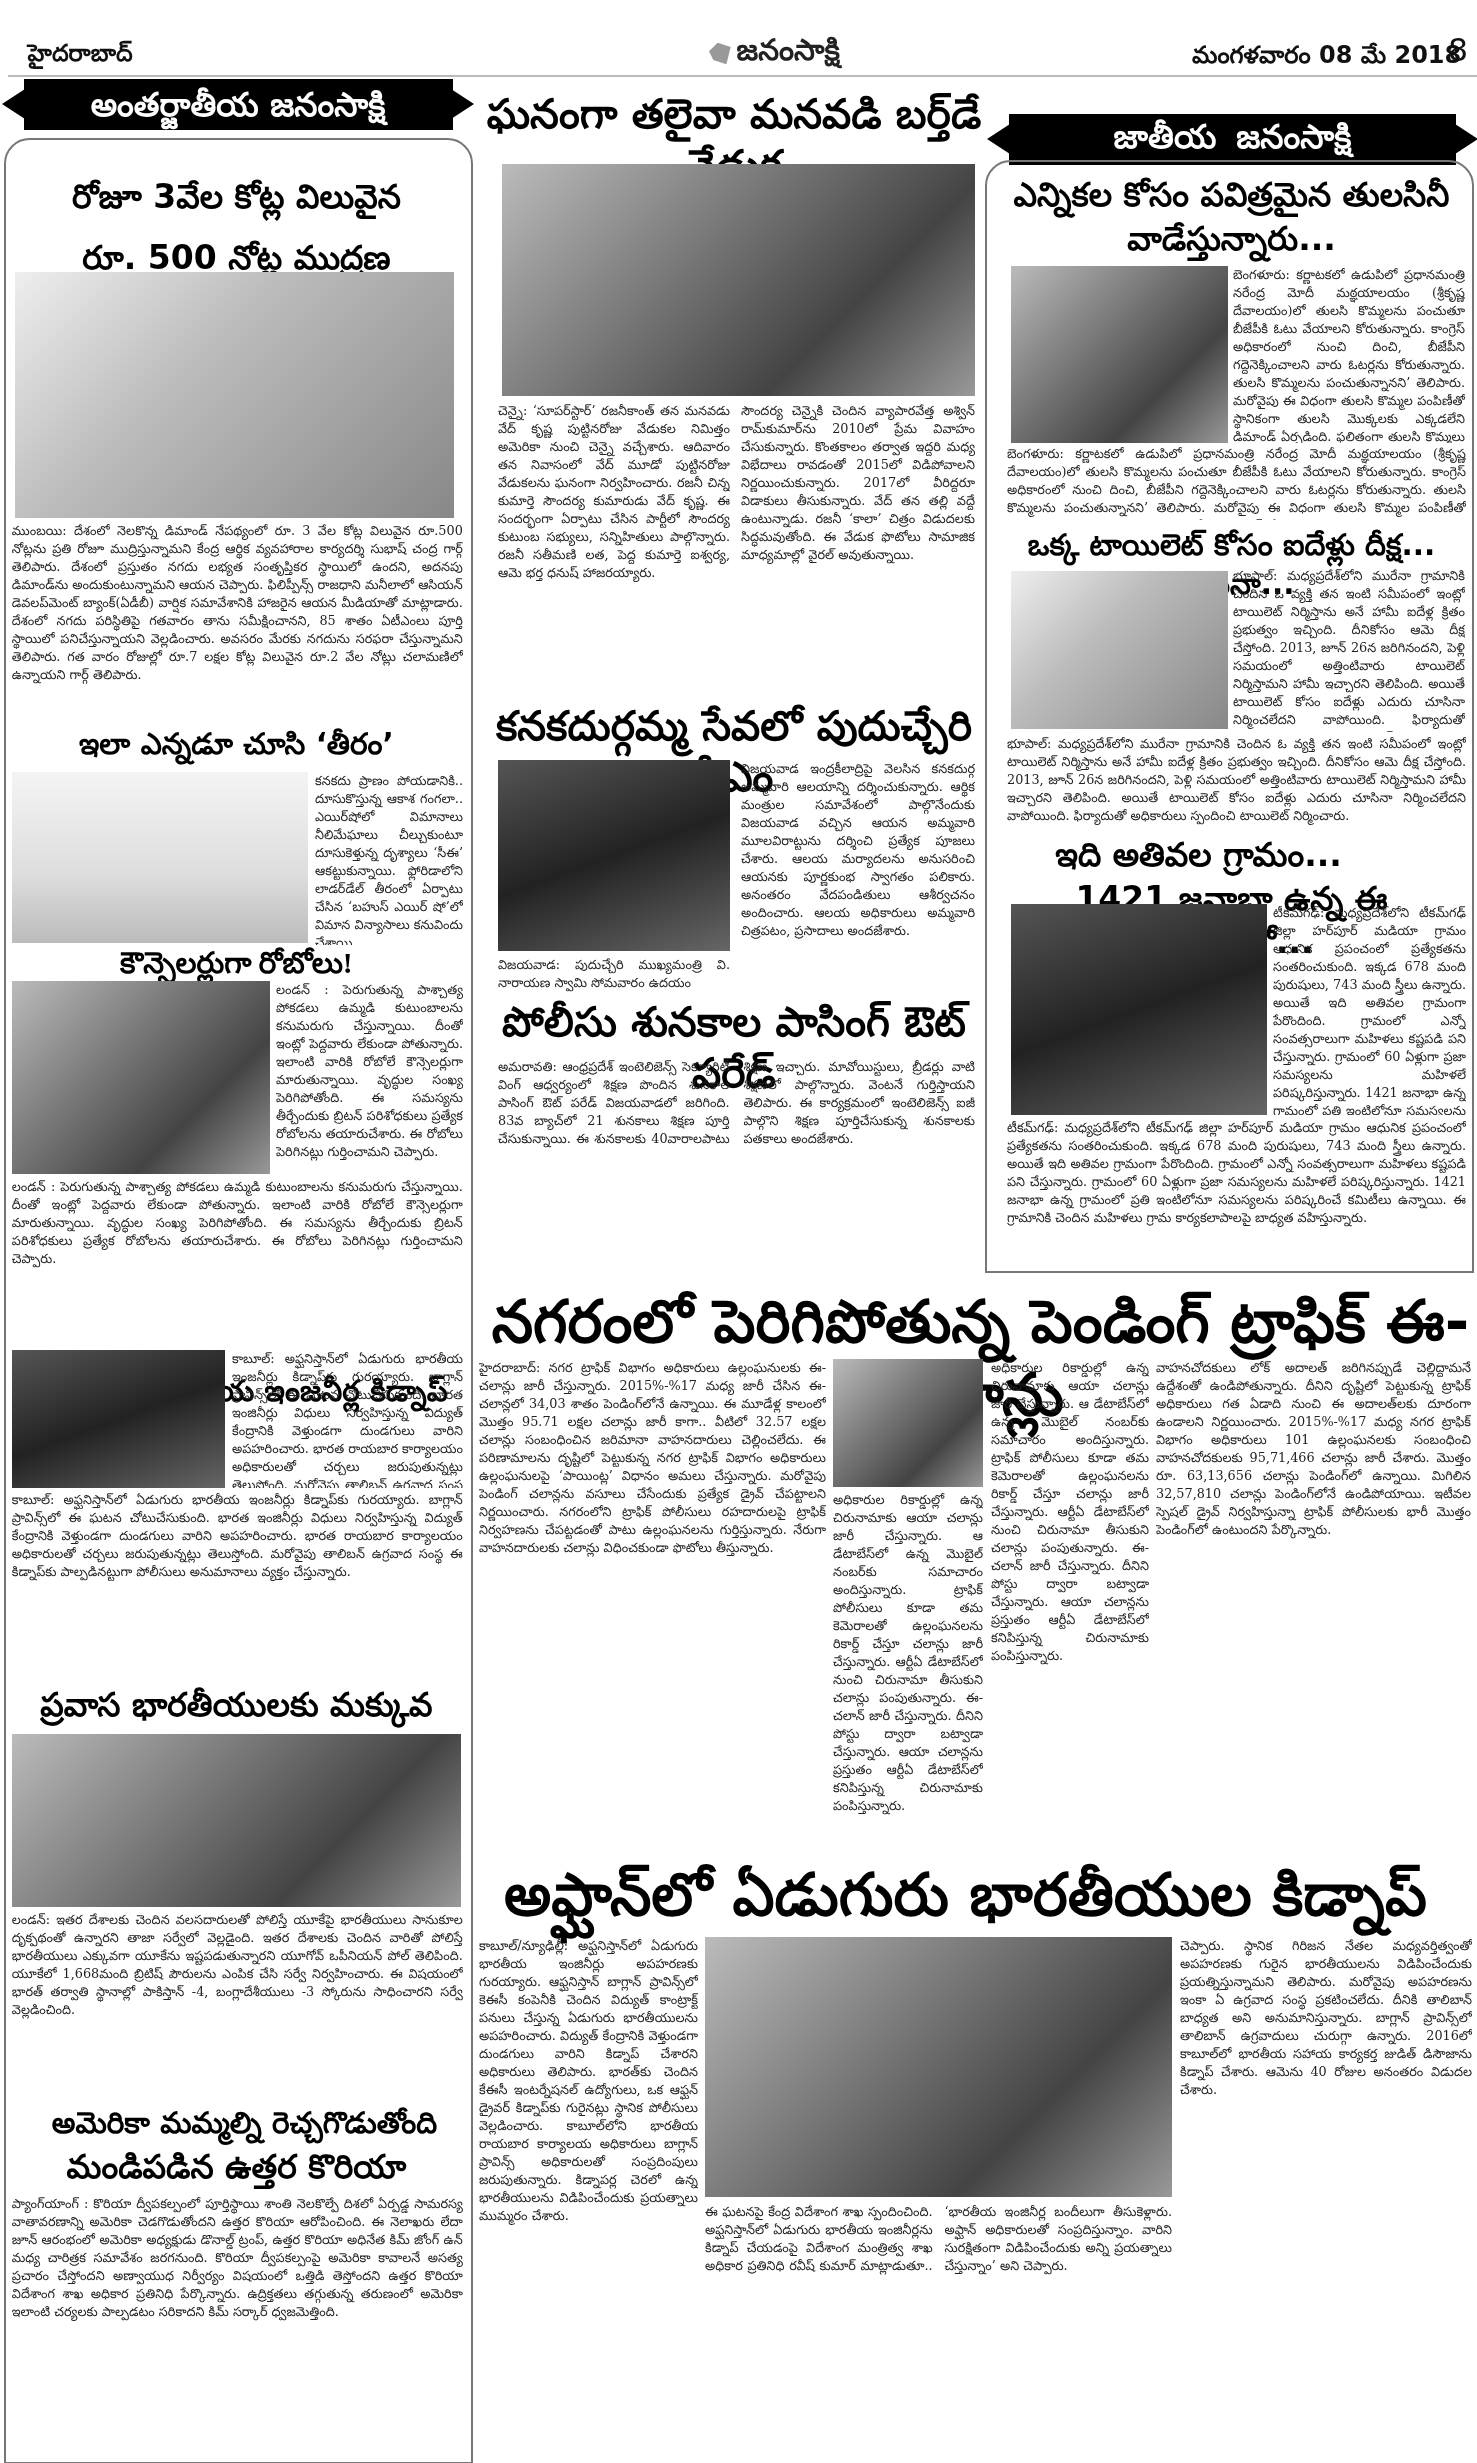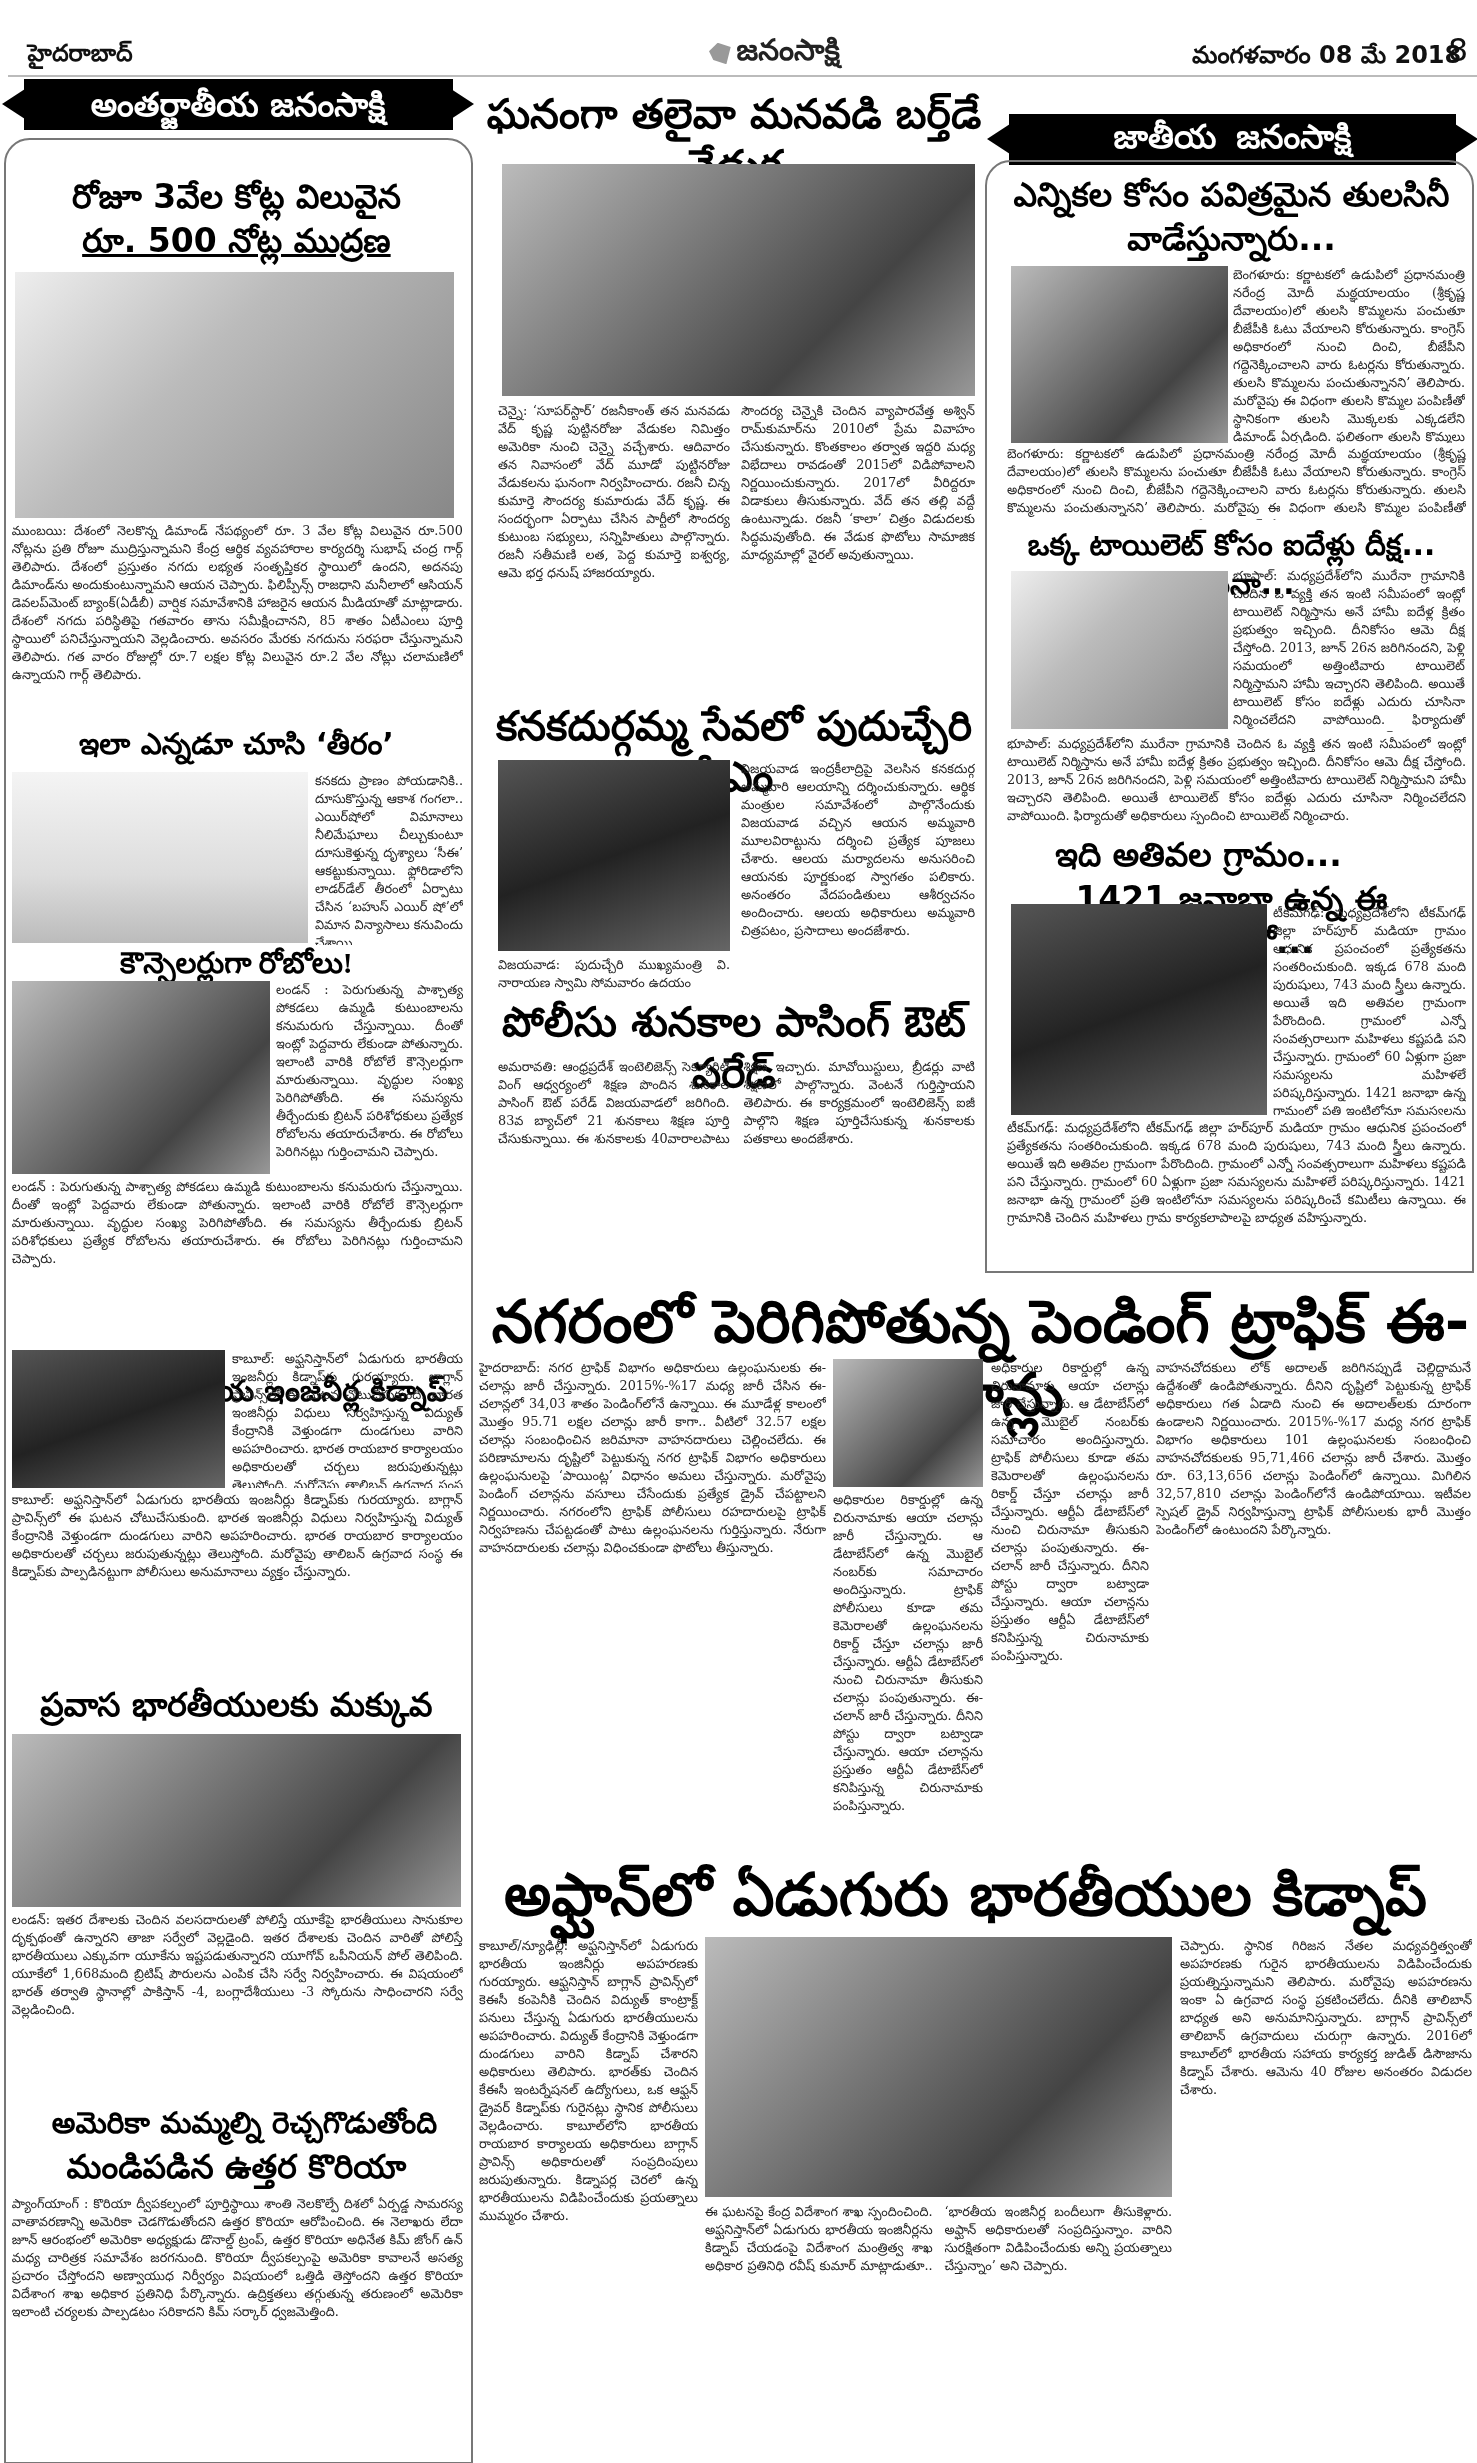--- a/index.html
+++ b/index.html
@@ -39,21 +39,21 @@
   <span>జనంసాక్షి</span>
 </div>
 <div class="abs masthead-date">మంగళవారం 08 మే 2018</div>
 <div class="abs masthead-page">8</div>
 <div class="abs top-rule"></div>
 
 <div class="abs section-banner" style="left:23.6px; top:79px; width:429px;">అంతర్జాతీయ జనంసాక్షి</div>
 <div class="abs col-box" style="left:3.9px; top:138px; width:469px; height:2326px;"></div>
 
 <div class="abs headline hl-md" style="left:9.9px; top:175px; width:453px;">రోజూ 3వేల కోట్ల విలువైన</div>
-<div class="abs headline hl-md" style="left:9.9px; top:219px; width:453px;text-decoration:underline;">రూ. 500 నోట్ల ముద్రణ</div>
+<div class="abs headline hl-md" style="left:9.9px; top:236px; width:453px;">రూ. 500 నోట్ల ముద్రణ</div>
 <div class="abs photo light" style="left:14.8px; top:272px; width:439px; height:246px;"></div>
 <div class="abs body-text" style="left:11.8px; top:522px; width:451px; height:197px;">ముంబయి: దేశంలో నెలకొన్న డిమాండ్ నేపథ్యంలో రూ. 3 వేల కోట్ల విలువైన రూ.500 నోట్లను ప్రతి రోజూ ముద్రిస్తున్నామని కేంద్ర ఆర్థిక వ్యవహారాల కార్యదర్శి సుభాష్ చంద్ర గార్గ్ తెలిపారు. దేశంలో ప్రస్తుతం నగదు లభ్యత సంతృప్తికర స్థాయిలో ఉందని, అదనపు డిమాండ్‌ను అందుకుంటున్నామని ఆయన చెప్పారు. ఫిలిప్పీన్స్ రాజధాని మనీలాలో ఆసియన్ డెవలప్‌మెంట్ బ్యాంక్(ఏడీబీ) వార్షిక సమావేశానికి హాజరైన ఆయన మీడియాతో మాట్లాడారు. దేశంలో నగదు పరిస్థితిపై గతవారం తాను సమీక్షించానని, 85 శాతం ఏటీఎంలు పూర్తి స్థాయిలో పనిచేస్తున్నాయని వెల్లడించారు. అవసరం మేరకు నగదును సరఫరా చేస్తున్నామని తెలిపారు. గత వారం రోజుల్లో రూ.7 లక్షల కోట్ల విలువైన రూ.2 వేల నోట్లు చలామణిలో ఉన్నాయని గార్గ్ తెలిపారు.</div>
 
 <div class="abs headline hl-sm" style="left:9.9px; top:725px; width:453px;">ఇలా ఎన్నడూ చూసి ‘తీరం’</div>
 <div class="abs photo sky" style="left:11.8px; top:772px; width:296px; height:171px;"></div>
 <div class="abs body-text" style="left:315px; top:772px; width:148px; height:173px;">కనకదు ప్రాణం పోయడానికి.. దూసుకొస్తున్న ఆకాశ గంగలా.. ఎయిర్‌షోలో విమానాలు నీలిమేఘాలు చీల్చుకుంటూ దూసుకెళ్తున్న దృశ్యాలు ‘సీఈ’ ఆకట్టుకున్నాయి. ఫ్లోరిడాలోని లాడర్‌డేల్ తీరంలో ఏర్పాటు చేసిన ‘బహుస్ ఎయిర్ షో’లో విమాన విన్యాసాలు కనువిందు చేశాయి.</div>
 
 <div class="abs headline hl-sm" style="left:9.9px; top:944px; width:453px;font-family:Liberation Serif, serif;">కౌన్సెలర్లుగా రోబోలు!</div>
 <div class="abs photo" style="left:11.8px; top:981px; width:258px; height:193px;"></div>
 <div class="abs body-text" style="left:276px; top:981px; width:187px; height:193px;">లండన్ : పెరుగుతున్న పాశ్చాత్య పోకడలు ఉమ్మడి కుటుంబాలను కనుమరుగు చేస్తున్నాయి. దీంతో ఇంట్లో పెద్దవారు లేకుండా పోతున్నారు. ఇలాంటి వారికి రోబోలే కౌన్సెలర్లుగా మారుతున్నాయి. వృద్ధుల సంఖ్య పెరిగిపోతోంది. ఈ సమస్యను తీర్చేందుకు బ్రిటన్ పరిశోధకులు ప్రత్యేక రోబోలను తయారుచేశారు. ఈ రోబోలు పెరిగినట్లు గుర్తించామని చెప్పారు.</div>

